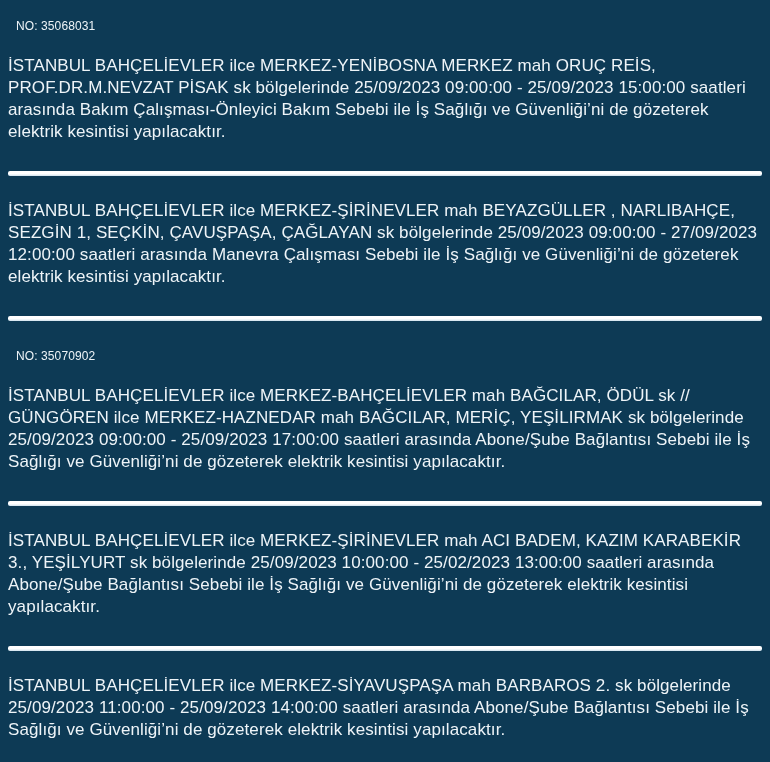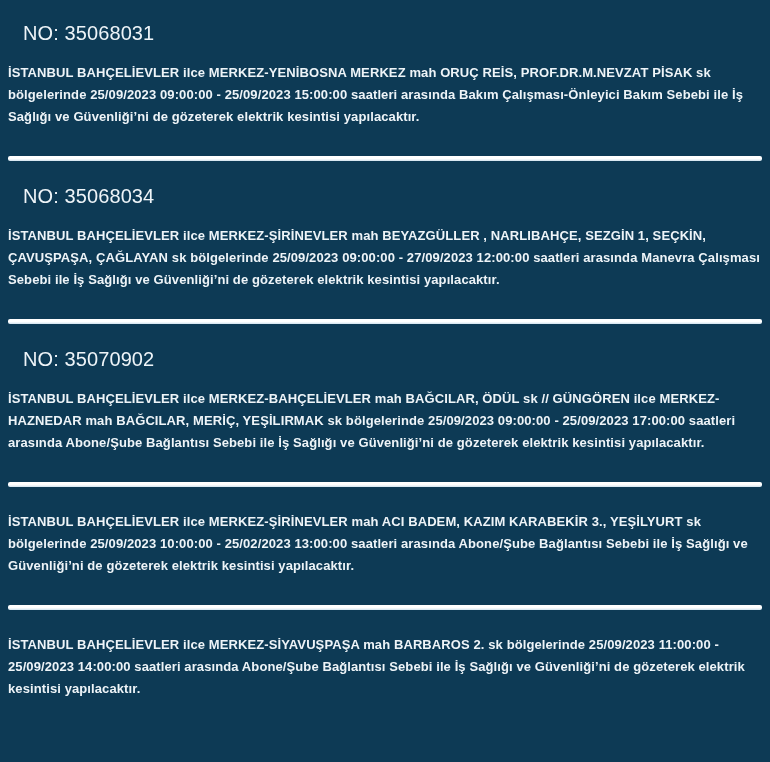--- a/index.html
+++ b/index.html
@@ -15,52 +15,50 @@
     width: 770px;
     height: 762px;
     padding: 7px 8px 0;
     font-family: "Liberation Sans", "DejaVu Sans", sans-serif;
     font-size: 15px;
     line-height: 22px;
     color: #eef4f8;
   }
   .announcement { margin: 0; }
   .no-line {
-    margin: 15px;
-    font-size: 20px;
+    margin: 8px;
+    font-size: 12px;
     line-height: 22px;
     letter-spacing: 0.1px;
   }
   .body-text {
     margin: 18px 0 0;
-    font-size: 13px;
+    font-size: 17px;
     line-height: 22px;
     letter-spacing: 0.1px;
-    font-weight: bold;
   }
   .divider {
     height: 5px;
     margin: 28px 0 24px;
     border-radius: 2px;
     background: linear-gradient(to bottom, #ffffff 55%, #cfe2ee 100%);
   }
 </style>
 </head>
 <body>
 
 <div class="page">
 
   <section class="announcement">
     <p class="no-line">NO: 35068031</p>
     <p class="body-text">İSTANBUL BAHÇELİEVLER ilce MERKEZ-YENİBOSNA MERKEZ mah ORUÇ REİS, PROF.DR.M.NEVZAT PİSAK sk bölgelerinde 25/09/2023 09:00:00 - 25/09/2023 15:00:00 saatleri arasında Bakım Çalışması-Önleyici Bakım Sebebi ile İş Sağlığı ve Güvenliği’ni de gözeterek elektrik kesintisi yapılacaktır.</p>
   </section>
   <div class="divider"></div>
 
   <section class="announcement">
-    <p class="no-line">NO: 35068034</p>
     <p class="body-text">İSTANBUL BAHÇELİEVLER ilce MERKEZ-ŞİRİNEVLER mah BEYAZGÜLLER , NARLIBAHÇE, SEZGİN 1, SEÇKİN, ÇAVUŞPAŞA, ÇAĞLAYAN sk bölgelerinde 25/09/2023 09:00:00 - 27/09/2023 12:00:00 saatleri arasında Manevra Çalışması Sebebi ile İş Sağlığı ve Güvenliği’ni de gözeterek elektrik kesintisi yapılacaktır.</p>
   </section>
   <div class="divider"></div>
 
   <section class="announcement">
     <p class="no-line">NO: 35070902</p>
     <p class="body-text">İSTANBUL BAHÇELİEVLER ilce MERKEZ-BAHÇELİEVLER mah BAĞCILAR, ÖDÜL sk // GÜNGÖREN ilce MERKEZ-HAZNEDAR mah BAĞCILAR, MERİÇ, YEŞİLIRMAK sk bölgelerinde 25/09/2023 09:00:00 - 25/09/2023 17:00:00 saatleri arasında Abone/Şube Bağlantısı Sebebi ile İş Sağlığı ve Güvenliği’ni de gözeterek elektrik kesintisi yapılacaktır.</p>
   </section>
   <div class="divider"></div>
 

